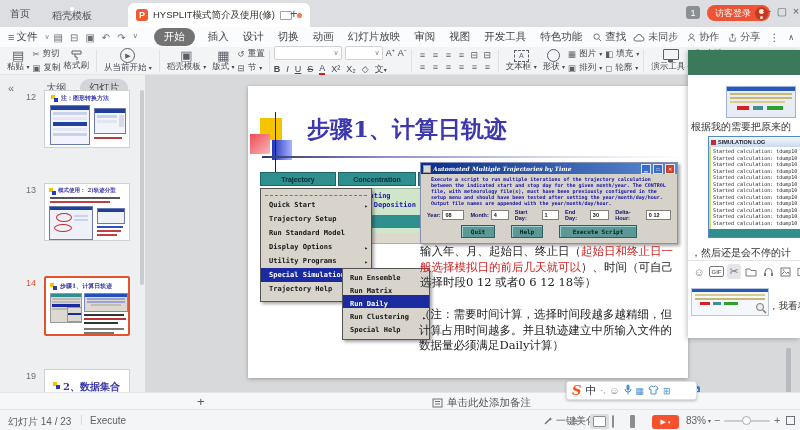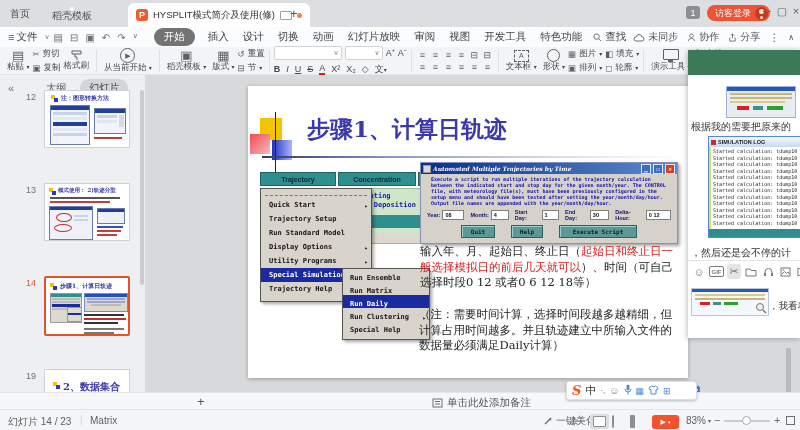--- a/index.html
+++ b/index.html
@@ -630,21 +630,21 @@
           <line x1="3" y1="3.5" x2="8" y2="3.5" stroke="#6b7076"></line>
           <line x1="3" y1="6" x2="8" y2="6" stroke="#6b7076"></line>
         </svg>
       <span>单击此处添加备注</span>
     </span>
   </div>
 
   <div class="statusbar">
     <span class="abs" style="left:8px;top:5px;">幻灯片 14 / 23</span>
     <span class="abs" style="left:80px;top:4px;color:#d3d5d8;">|</span>
-    <span class="abs" style="left:90px;top:5px;">Matrix</span>
+    <span class="abs" style="left:90px;top:5px;">Execute</span>
     <span class="abs" style="left:543px;top:4px;display:flex;align-items:center;gap:3px;">
       <svg width="10" height="10" viewBox="0 0 10 10">
           <line x1="2" y1="8" x2="7" y2="3" stroke="#6b7076" stroke-width="1.4"></line>
           <path d="M7.5 1 L8 2.5 L9.5 3 L8 3.5 L7.5 5 L7 3.5 L5.5 3 L7 2.5 Z" fill="#6b7076"></path>
         </svg>
       <span>一键美化</span>
       <span style="font-size:6px;">▾</span>
     </span>
     <span class="abs" style="left:572px;top:6px;font-size:10px;color:#6b7076;">≡</span>
     <span class="abs" style="left:590px;top:4px;width:19px;height:15px;background:#dcdee1;border-radius:2px;display:flex;align-items:center;justify-content:center;">

